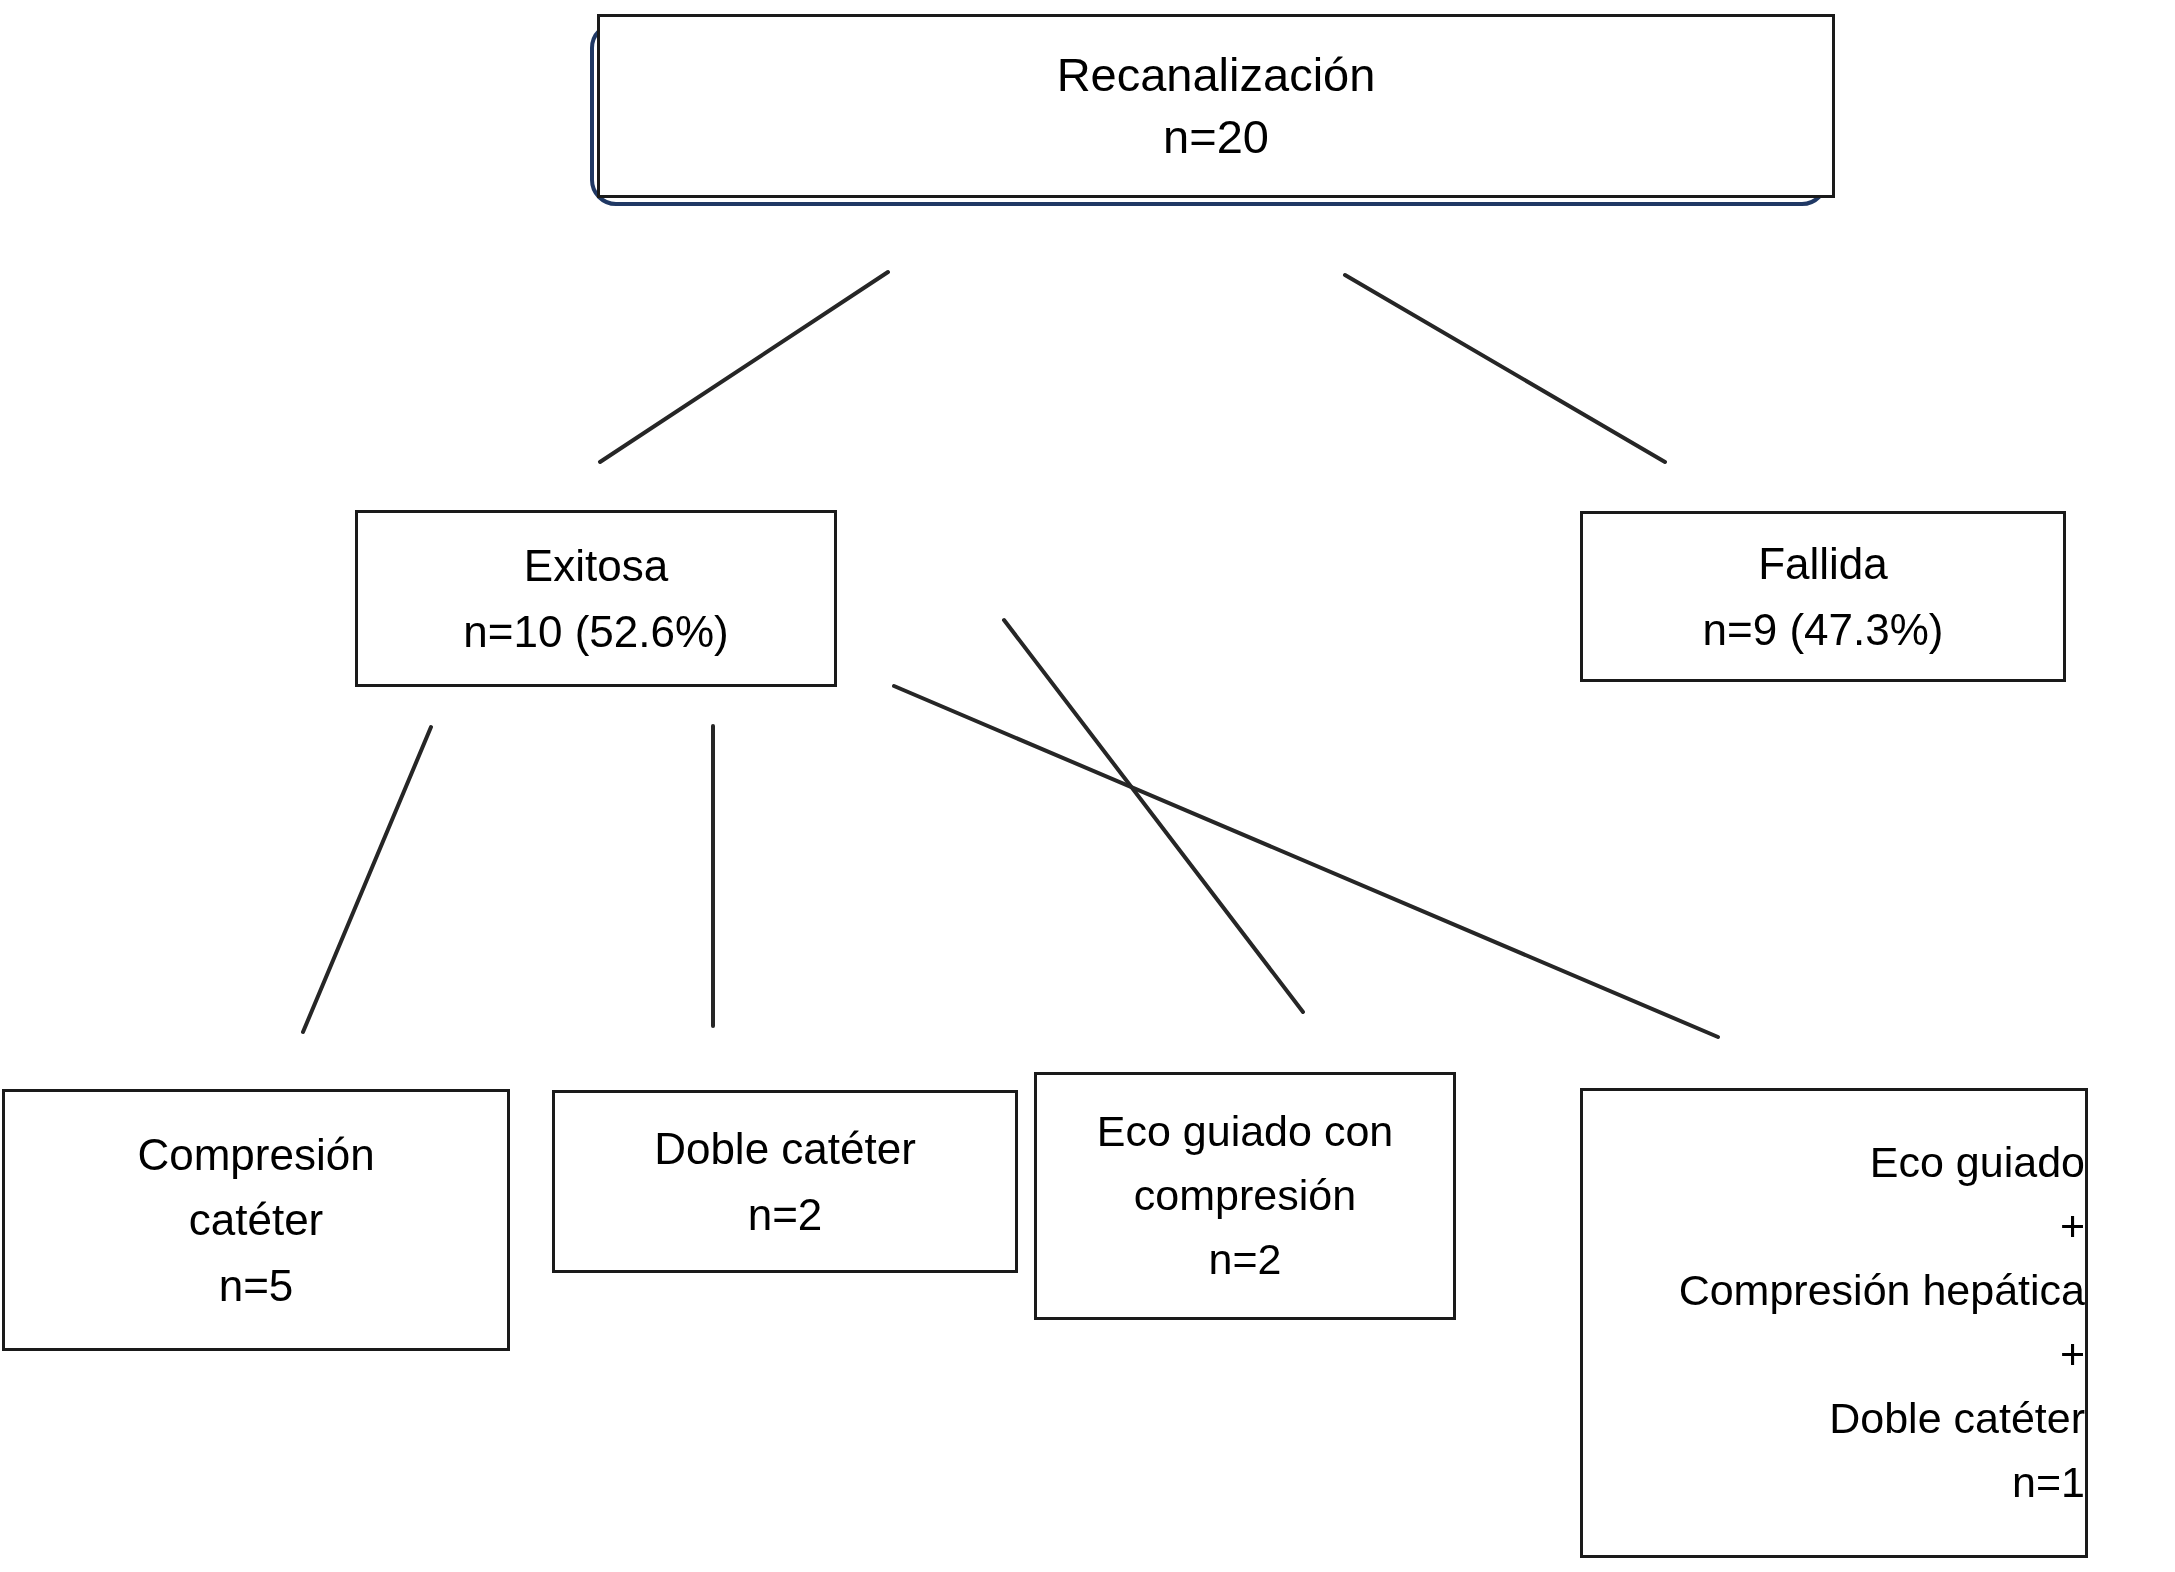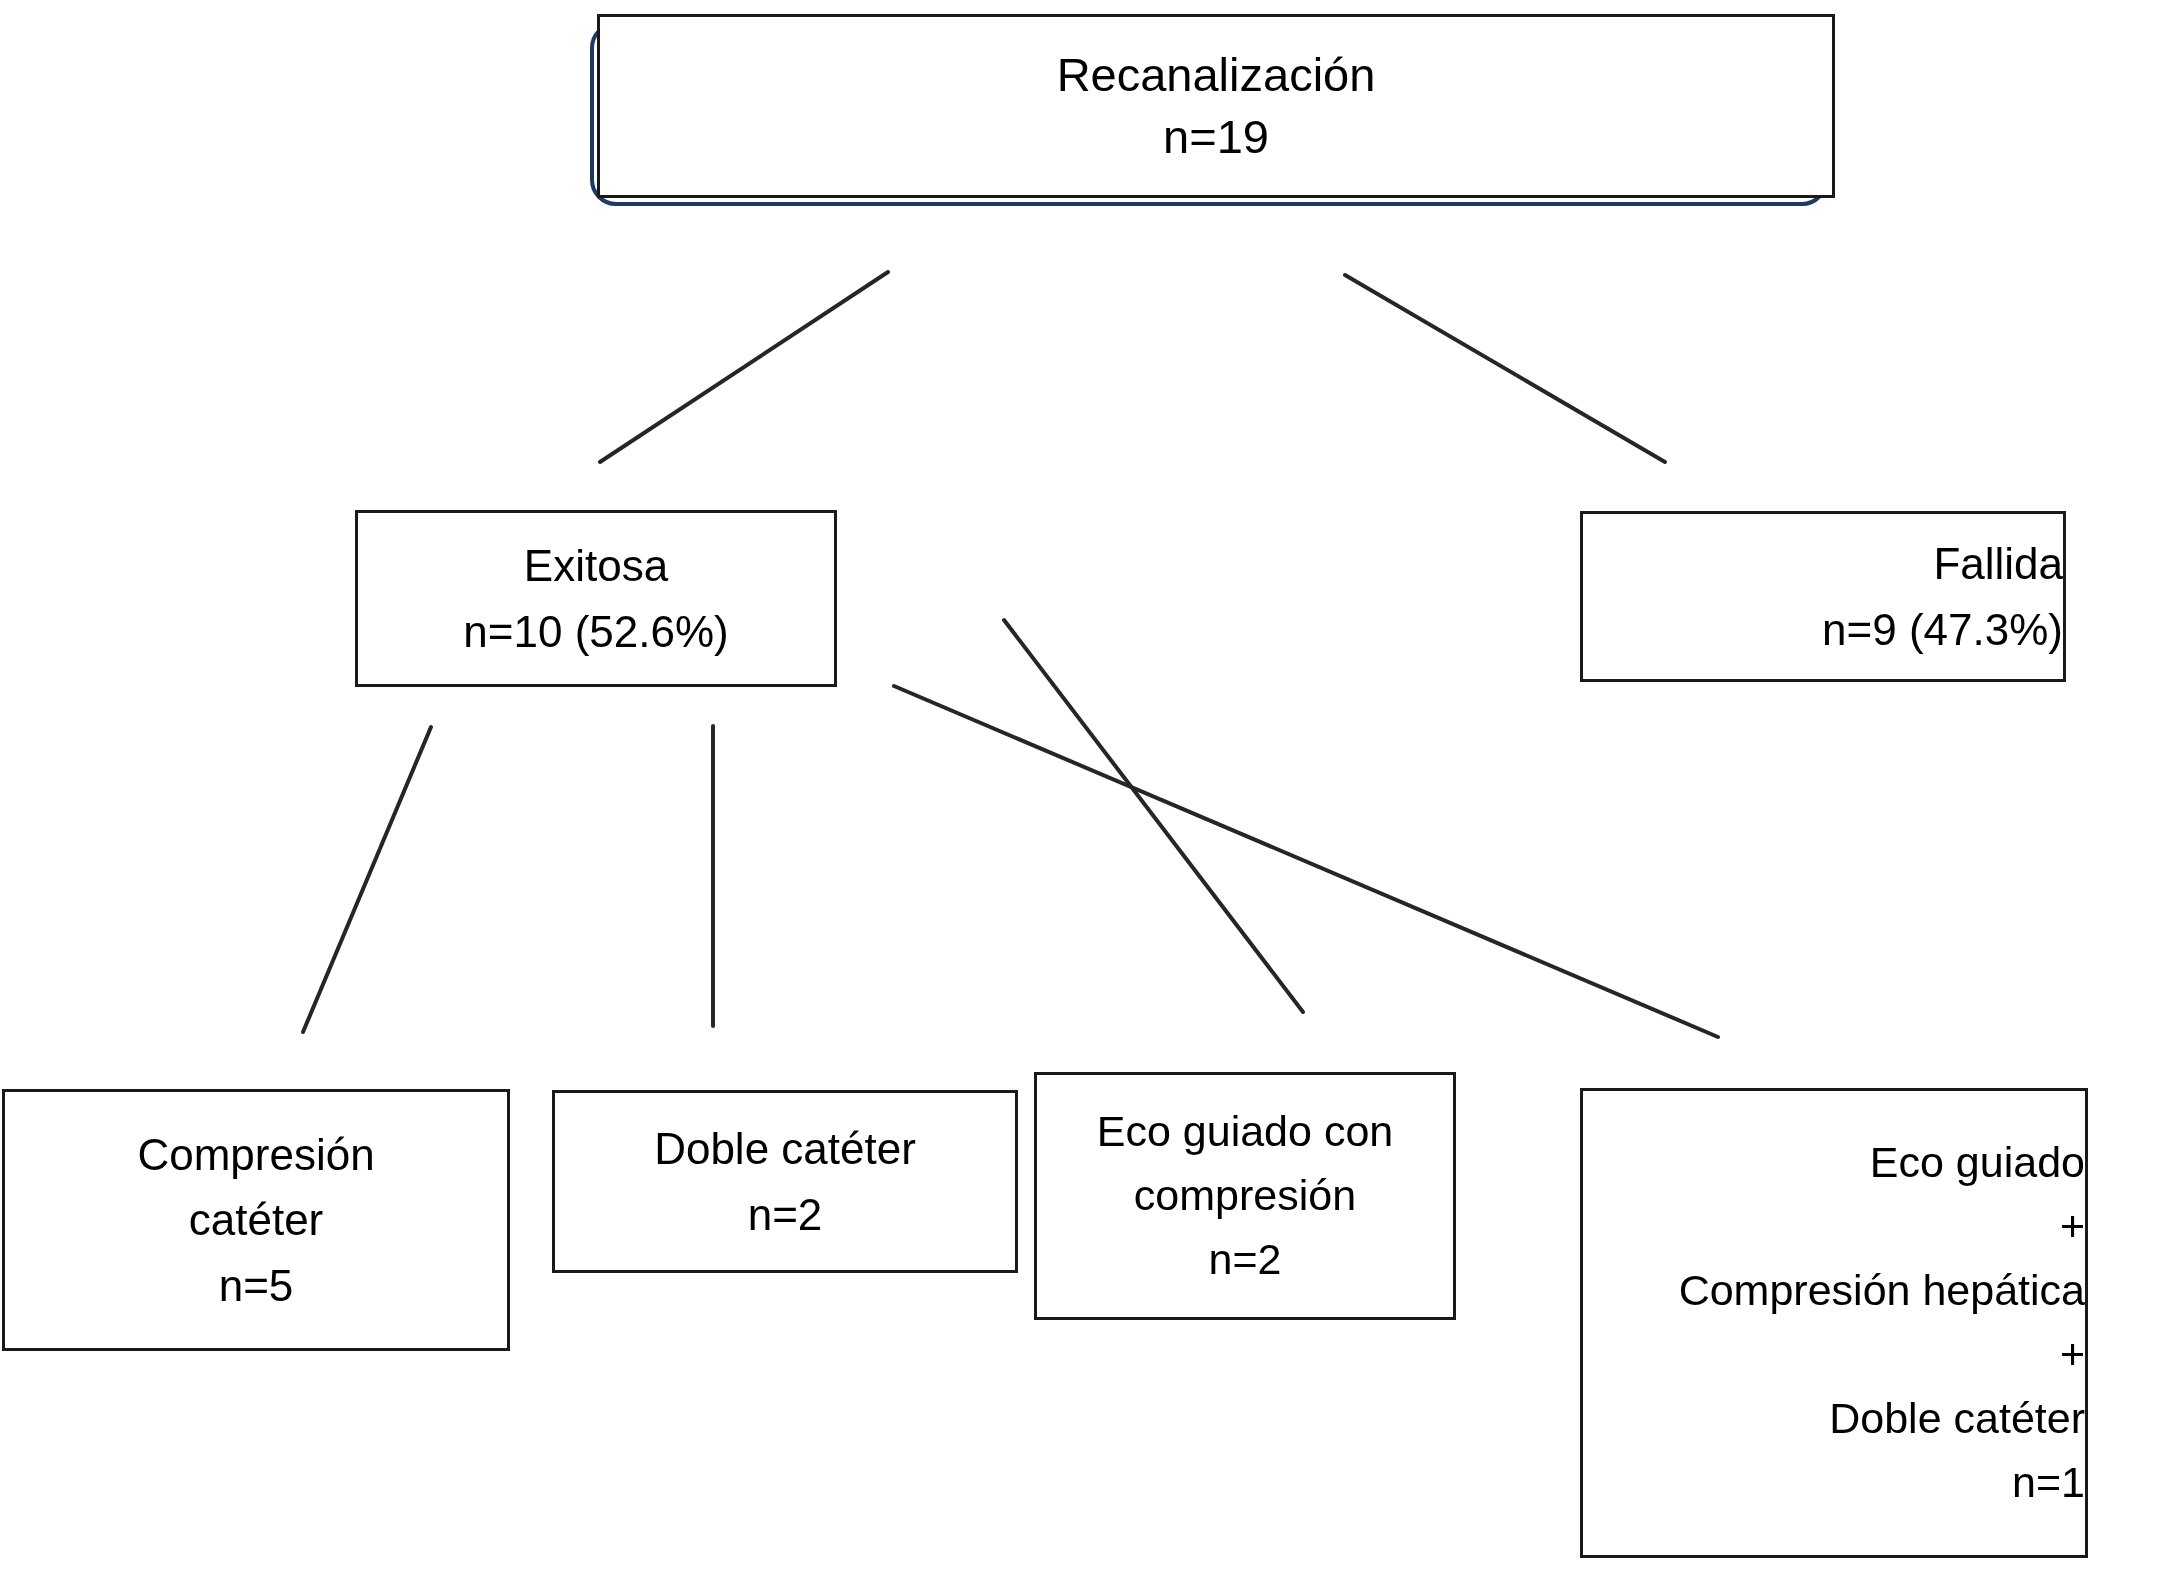--- a/index.html
+++ b/index.html
@@ -85,21 +85,20 @@
   
   .n-exitosa {
     left: 355px;  top: 510px;  width: 482px;  height: 177px;
     border: 3px solid #1a1a1a;
     font-size: 44px;
   }
   .n-fallida {
     left: 1580px; top: 511px;  width: 486px;  height: 171px;
     border: 3px solid #1a1a1a;
     font-size: 44px;
-    align-items: flex-end;
   }
 
   
   .n-compresion {
     left: 2px;    top: 1089px; width: 508px;  height: 262px;
     border: 3px solid #1a1a1a;
     font-size: 44px;
   }
   .n-doble {
     left: 552px;  top: 1090px; width: 466px;  height: 183px;
@@ -132,21 +131,21 @@
         <line x1="713" y1="726" x2="713" y2="1026"></line>
         <line x1="1004" y1="620" x2="1303" y2="1012"></line>
         <line x1="894" y1="686" x2="1718" y2="1037"></line>
       </g>
   </svg>
 
   <div class="root-wrap">
     <div class="root-blue"></div>
     <div class="root-black">
       <span class="line">Recanalización</span>
-      <span class="line">n=19</span>
+      <span class="line">n=20</span>
     </div>
   </div>
 
   <div class="node n-exitosa">
     <span class="line">Exitosa</span>
     <span class="line">n=10 (52.6%)</span>
   </div>
 
   <div class="node n-fallida">
     <span class="line">Fallida</span>

